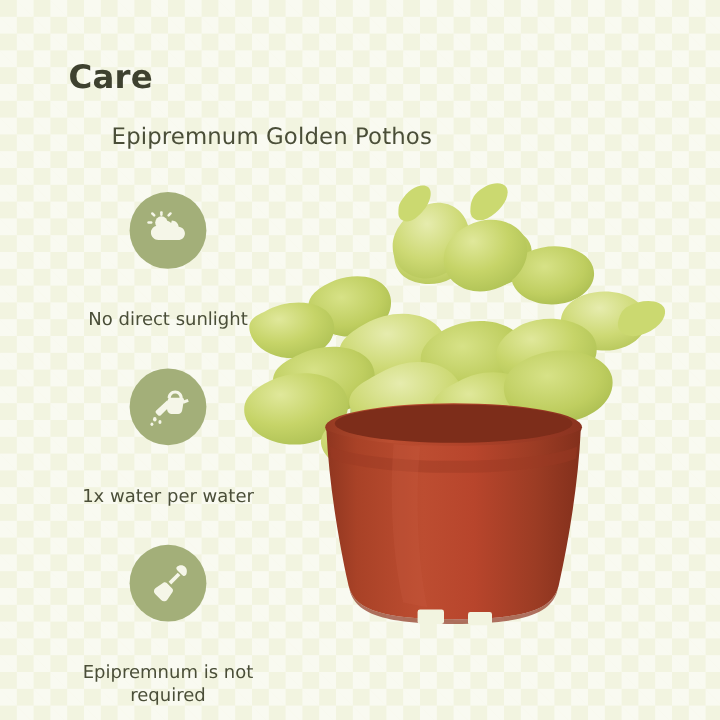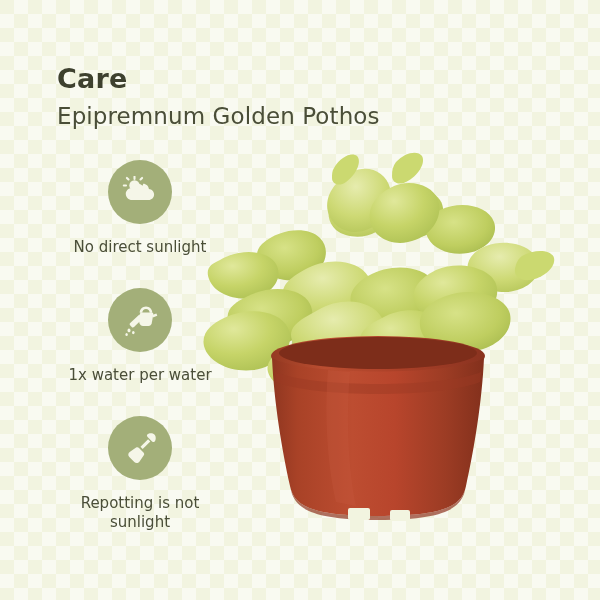--- a/index.html
+++ b/index.html
@@ -16,32 +16,33 @@
     background-image:
       linear-gradient(45deg, rgba(255,255,255,0.55) 25%, transparent 25%, transparent 75%, rgba(255,255,255,0.55) 75%),
       linear-gradient(45deg, rgba(255,255,255,0.55) 25%, transparent 25%, transparent 75%, rgba(255,255,255,0.55) 75%);
     background-size:28px 28px;
     background-position:0 0, 14px 14px;
     z-index:0;
   }
   #content{ position:absolute; inset:0; z-index:2; }
 
   .page-title{
-    position:absolute; left:57px; top:63px;
+    position:absolute; left:57px; top:49px;
     font-size:27px; font-weight:bold; color:#3e412f;
     letter-spacing:0.2px;
   }
   .page-subtitle{
     position:absolute; left:57px; top:103px;
-    font-size:23px; font-weight:normal; color:#4a4e38;
+    font-size:19px; font-weight:normal; color:#4a4e38;
     letter-spacing:0.1px;
+    padding-left:36px;
   }
 
   .care-list{ position:absolute; left:52px; top:160px; width:176px; }
-  .care-item{ width:176px; margin-bottom:30px; display:flex; flex-direction:column; align-items:center; }
+  .care-item{ width:176px; margin-bottom:30px; display:flex; flex-direction:column; align-items:center;gap:19px; }
   .care-icon-circle{
     width:64px; height:64px; border-radius:50%;
     background:#a3af79; display:flex; align-items:center; justify-content:center;
   }
   .care-icon-circle svg{ display:block; }
   .care-label{
     margin-top:14px; text-align:center;
     font-size:15px; line-height:1.32; color:#4a4e38;
     max-width:160px;
   }
@@ -109,21 +110,21 @@
         <span>
           <svg width="36" height="36" viewBox="0 0 36 36">
             <g fill="#f5f6e8">
               <path d="M27.0 3.4c2.1-0.6 4.2-0.1 5.4 1.1 1.2 1.2 1.7 3.3 1.1 5.4-0.4 1.5-1.4 2.3-2.6 2.0-0.6-0.2-1.1-0.6-1.6-1.1l-3.2-3.2c-0.5-0.5-0.9-1.0-1.1-1.6-0.3-1.2 0.5-2.2 2.0-2.6z"></path>
               <path d="M26.1 9.2l2.2 2.2-7.6 7.6-2.2-2.2z"></path>
               <path d="M17.0 17.9l4.5 4.5c0.8 0.8 0.9 2.0 0.3 2.9l-4.4 6.4c-1.2 1.7-3.6 1.9-5.1 0.4l-5.0-5.0c-1.5-1.5-1.3-3.9 0.4-5.1l6.4-4.4c0.9-0.6 2.1-0.5 2.9 0.3z"></path>
             </g>
           </svg>
         </span>
       </div>
-      <div class="care-label">Repotting is not sunlight</div>
+      <div class="care-label">Epipremnum is not required</div>
     </div>
 
   </div>
 
   <div id="plant-stage">
     <svg viewBox="0 0 360 420" xmlns="http://www.w3.org/2000/svg">
       <defs>
         <linearGradient id="potGrad" x1="0" y1="0" x2="1" y2="0">
           <stop offset="0%" stop-color="#8f3620"></stop>
           <stop offset="12%" stop-color="#a94227"></stop>

